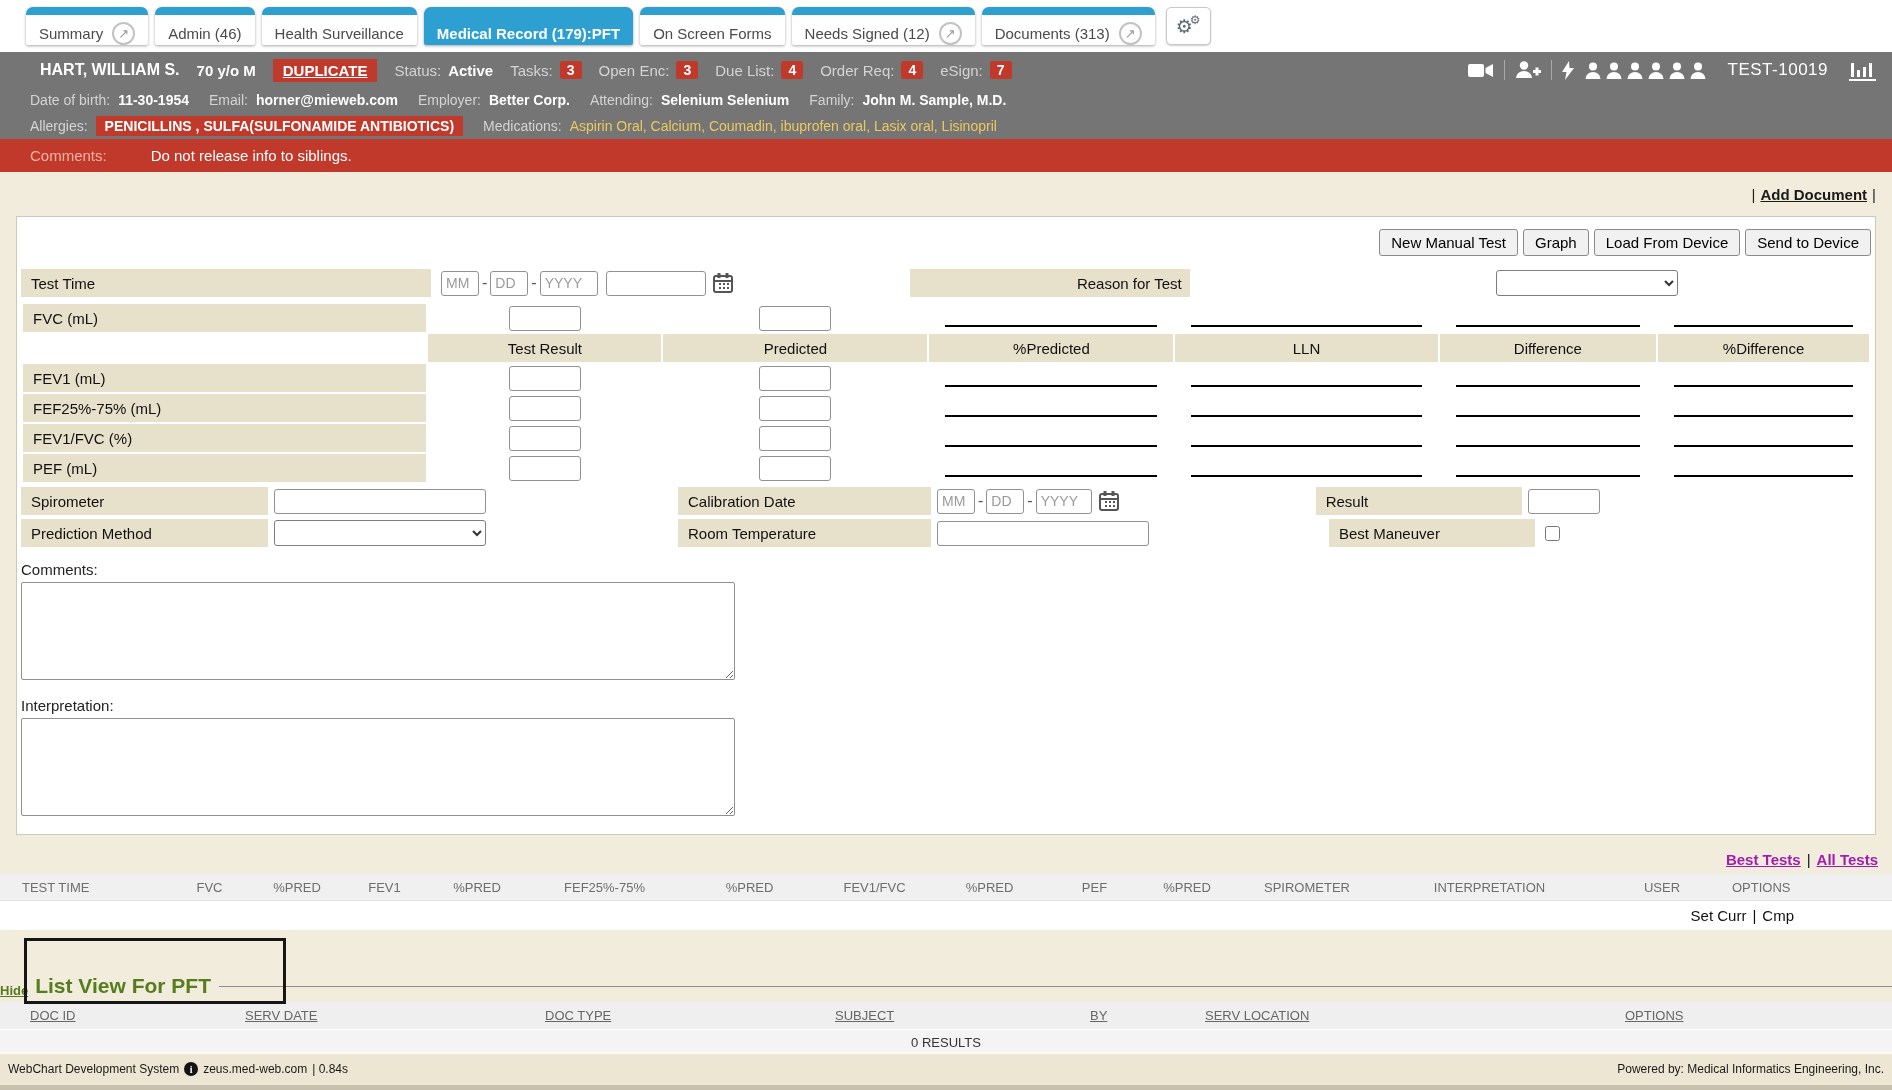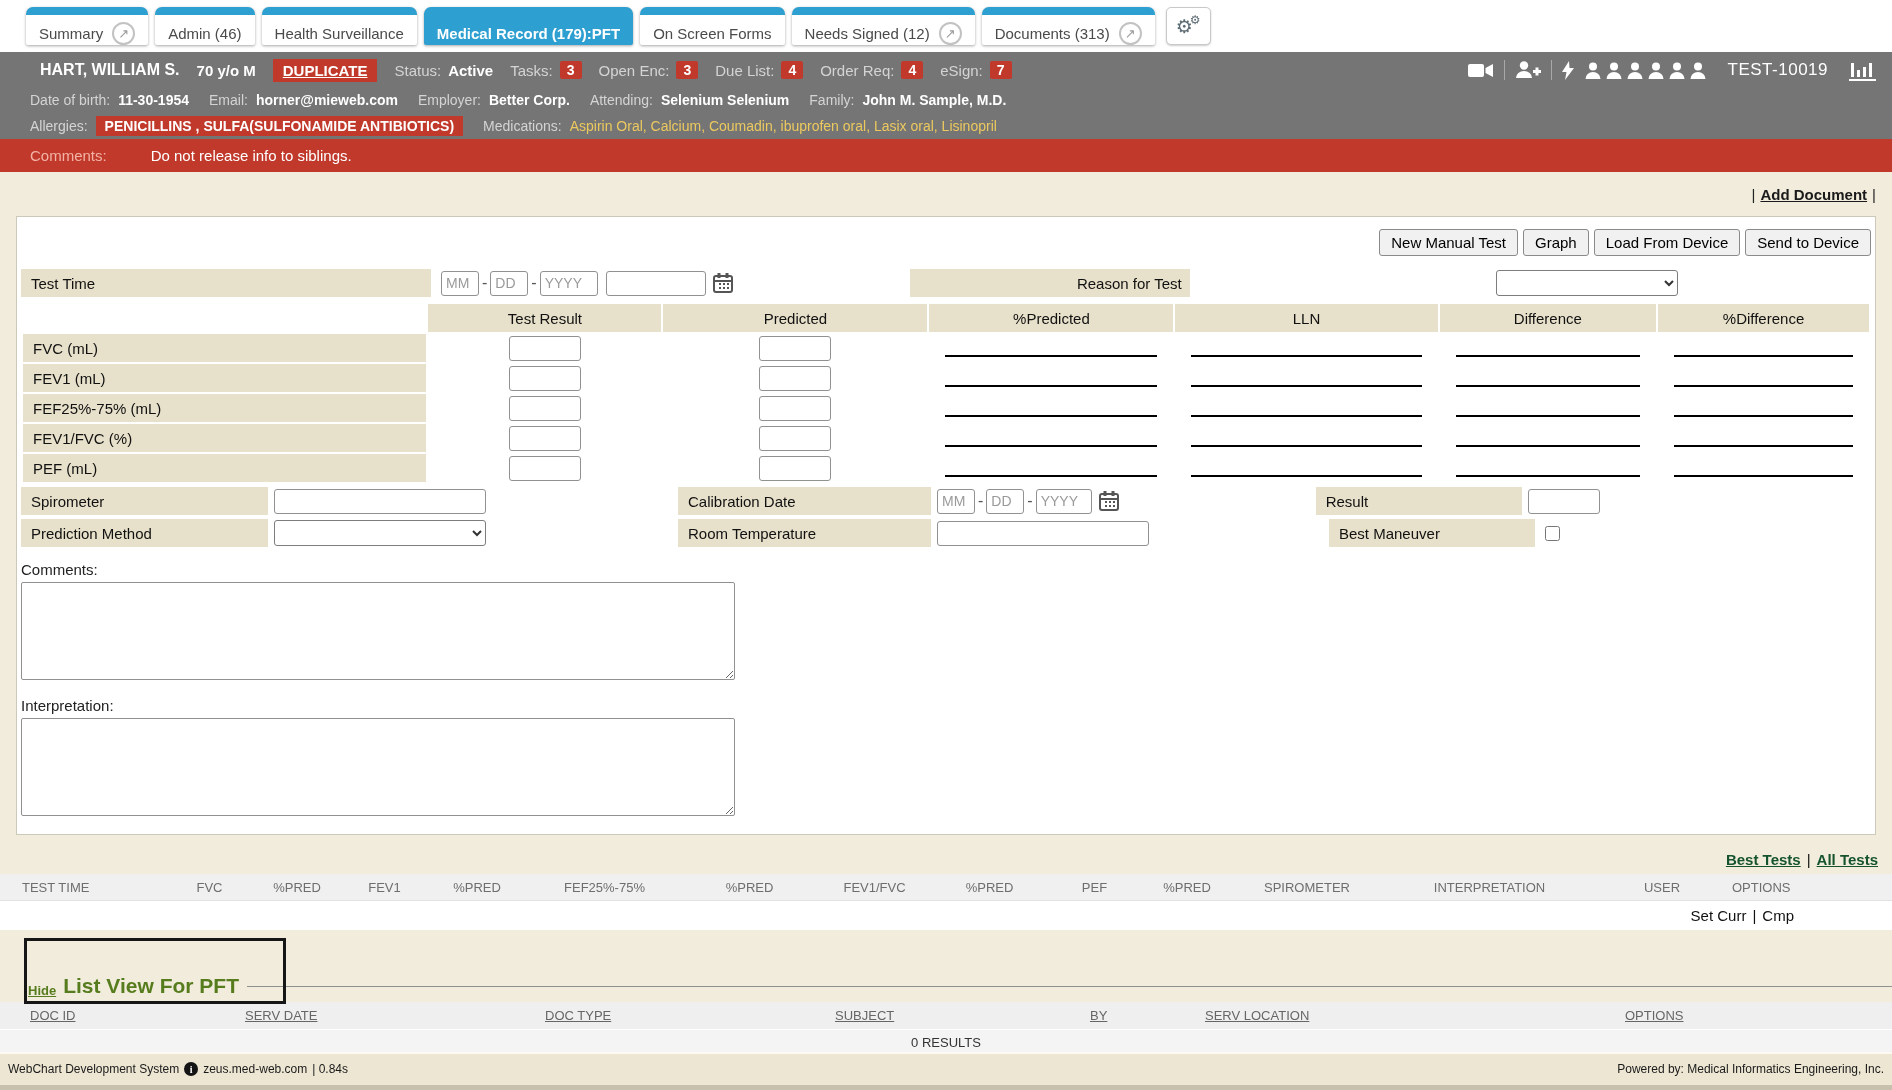--- a/index.html
+++ b/index.html
@@ -86,35 +86,35 @@
   .w-spiro-lab { width:247px; } .w-mid-lab { width:253px; margin-left:192px; }
   .w-right-lab { width:206px; } 
 
   .cm-label { font-size:15px; margin:13px 0 4px; color:#222; }
   textarea { width:714px; height:98px; border:1px solid #919191; border-radius:2px;
     font-size:14px; resize:both; }
 
   
   .bt-links { display:flex; justify-content:flex-end; align-items:center; gap:6px;
     padding:16px 14px 6px 0; font-size:15px; }
-  .bt-links a { color:#14532d; font-weight:bold; text-decoration:underline; cursor:pointer; }
+  .bt-links a { color:#a21caf; font-weight:bold; text-decoration:underline; cursor:pointer; }
   .reshdr { background:#f0f0f0; height:27px; display:flex; align-items:center;
     padding-left:22px; font-size:13px; color:#6e6e6e; border-bottom:1px solid #e2e2e2; }
   .reshdr span { flex:none; text-align:center; }
   .rh0{width:140px;text-align:left!important;} .rh1{width:95px;} .rh2{width:80px;}
   .rh3{width:95px;} .rh4{width:90px;} .rh5{width:165px;} .rh6{width:125px;}
   .rh7{width:125px;} .rh8{width:105px;} .rh9{width:105px;} .rh10{width:80px;}
   .rh11{width:160px;} .rh12{width:205px;} .rh13{width:140px;}
   .rh14{flex:1 1 auto;text-align:left!important;}
   .setcurr { background:#fff; height:29px; display:flex; align-items:center;
     justify-content:flex-end; padding-right:98px; font-size:15px; gap:6px; }
 
   
   .listview { position:relative; margin-top:40px; }
-  .lv-titlerow { display:flex; align-items:center; padding-left:28px; height:32px; }
+  .lv-titlerow { display:flex; align-items:center; height:32px; }
   .lv-hide { font-size:13px; font-weight:bold; color:#567c1d; text-decoration:underline;
     margin-right:7px; align-self:flex-end; padding-bottom:4px; cursor:pointer; }
   .lv-title { font-size:21px; font-weight:bold; color:#567c1d; white-space:nowrap; }
   .lv-line { flex:1; border-top:1px solid #909090; margin-left:8px; }
   .lv-rect { position:absolute; left:24px; top:-32px; width:262px; height:66px;
     border:3px solid #161616; pointer-events:none; }
   .dochdr { background:#efefef; height:27px; display:flex; align-items:center;
     padding-left:30px; font-size:13px; color:#666; }
   .dochdr span { flex:none; }
   .dochdr a { color:#666; text-decoration:underline; cursor:pointer; }
@@ -333,44 +333,44 @@
         <col style="width:22%">
         <col style="width:12.7%">
         <col style="width:14.4%">
         <col style="width:13.3%">
         <col style="width:14.3%">
         <col style="width:11.8%">
         <col style="width:11.5%">
       </colgroup>
     <tbody>
         <tr>
+      <td class="rowlab">FVC (mL)</td>
+      <td class="cinput"><input type="text" style=""></td>
+      <td class="cinput"><input type="text" style=""></td>
+      <td>
+            <div class="vline"></div>
+          </td>
+      <td>
+            <div class="vline"></div>
+          </td>
+      <td>
+            <div class="vline"></div>
+          </td>
+      <td>
+            <div class="vline"></div>
+          </td>
+    </tr>
+    <tr>
       <td></td>
       <td class="colhdr">Test Result</td>
       <td class="colhdr">Predicted</td>
       <td class="colhdr">%Predicted</td>
       <td class="colhdr">LLN</td>
       <td class="colhdr">Difference</td>
       <td class="colhdr">%Difference</td>
-    </tr>
-    <tr>
-      <td class="rowlab">FVC (mL)</td>
-      <td class="cinput"><input type="text" style=""></td>
-      <td class="cinput"><input type="text" style=""></td>
-      <td>
-            <div class="vline"></div>
-          </td>
-      <td>
-            <div class="vline"></div>
-          </td>
-      <td>
-            <div class="vline"></div>
-          </td>
-      <td>
-            <div class="vline"></div>
-          </td>
     </tr>
     <tr>
       <td class="rowlab">FEV1 (mL)</td>
       <td class="cinput"><input type="text" style=""></td>
       <td class="cinput"><input type="text" style=""></td>
       <td>
             <div class="vline"></div>
           </td>
       <td>
             <div class="vline"></div>

